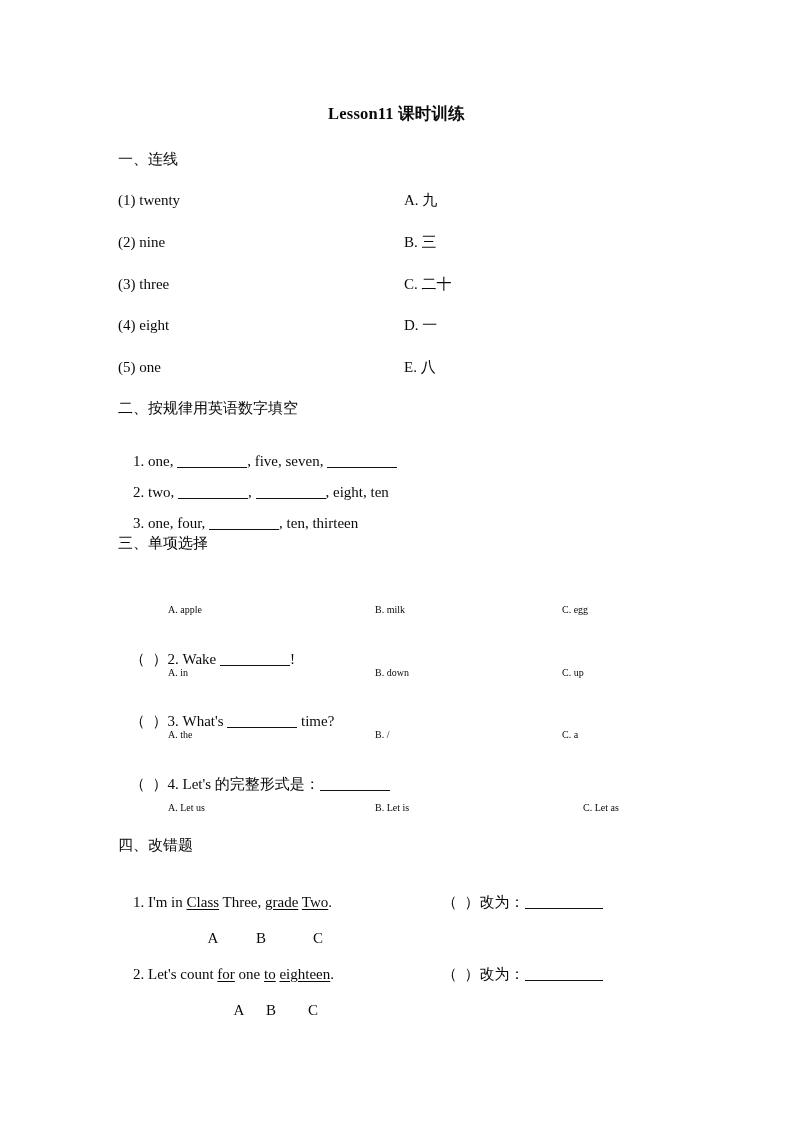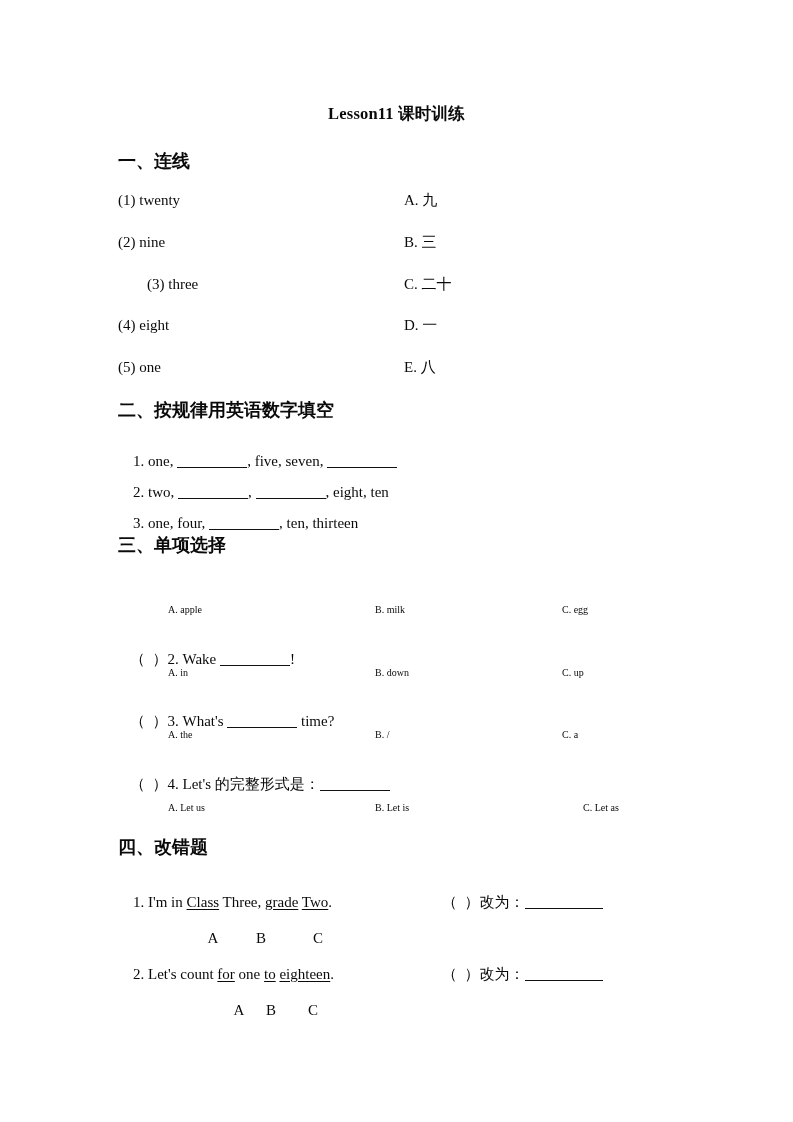--- a/index.html
+++ b/index.html
@@ -37,22 +37,22 @@
 
   
   .abs {
     position: absolute;
     white-space: pre;
     font-size: 15px;
     line-height: 1;
   }
 
   .sec-head {
-    font-size: 18px;
-    font-weight: bold;
+    font-size: 15px;
+    font-weight: normal;
   }
 
   .item { font-size: 15px; }
 
   .blank {
     display: inline-block;
     border-bottom: 1px solid #111;
     vertical-align: -2px;
   }
   .b-md { width: 70px; }
@@ -68,21 +68,21 @@
 <body>
 
 <div class="page">
 
   <div class="doc-title">Lesson11  课时训练</div>
 
   <div class="abs sec-head" style="left:118px; top:152px;">一、连线</div>
 
   <div class="abs item" style="left:118px; top:193px;">(1) twenty</div>
   <div class="abs item" style="left:118px; top:235px;">(2) nine</div>
-  <div class="abs item" style="left:118px; top:277px;margin-left:29px;">(3) three</div>
+  <div class="abs item" style="left:118px; top:277px;">(3) three</div>
   <div class="abs item" style="left:118px; top:318px;">(4) eight</div>
   <div class="abs item" style="left:118px; top:360px;text-align:right;">(5) one</div>
 
   <div class="abs item" style="left:404px; top:193px;">A. 九</div>
   <div class="abs item" style="left:404px; top:235px;">B. 三</div>
   <div class="abs item" style="left:404px; top:277px;">C. 二十</div>
   <div class="abs item" style="left:404px; top:318px;">D. 一</div>
   <div class="abs item" style="left:404px; top:360px;">E. 八</div>
 
   <div class="abs sec-head" style="left:118px; top:401px;">二、按规律用英语数字填空</div>

